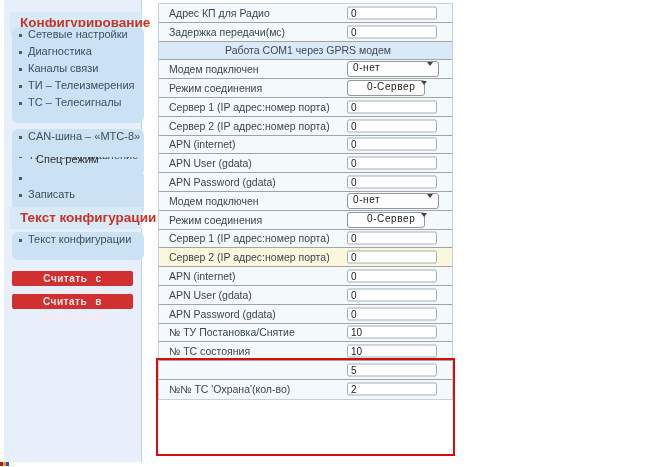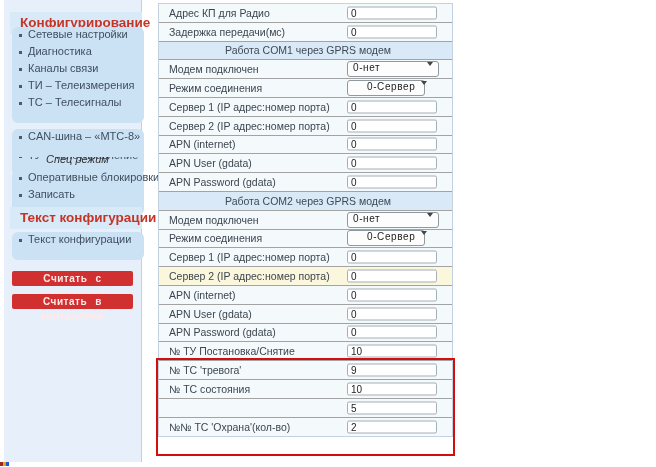--- a/index.html
+++ b/index.html
@@ -11,21 +11,21 @@
               background:#e7f0fa;border-right:1px solid #bed2e2;}
   .side-header{position:absolute;left:10px;width:132px;height:22px;line-height:22px;
                background:#d8e9f8;color:#c63426;font-size:13.5px;font-weight:bold;
                padding-left:10px;box-sizing:border-box;white-space:nowrap;}
   .side-item{position:absolute;left:12px;width:132px;height:28px;line-height:15px;
              background:#cbe2f4;color:#3f4f5f;font-size:11px;white-space:nowrap;
              padding-left:5px;box-sizing:border-box;cursor:pointer;border-radius:6px;}
   .side-item .dot{display:inline-block;width:3px;height:3px;background:#4a5a68;
                   vertical-align:middle;margin-right:6px;margin-left:2px;}
   .side-item.selected{background:transparent;color:#333;}
-  .side-item.selected span.it-label{margin-left:29px;font-style:italic;}
+  .side-item.selected span.it-label{margin-left:19px;}
   .btn{position:absolute;left:12px;width:121px;height:15px;line-height:15px;
        background:#d13030;color:#ffe9e9;font-size:10px;font-weight:bold;
        text-align:center;letter-spacing:.5px;word-spacing:5px;border-radius:2px;cursor:pointer;}
 
   
   .table{position:absolute;left:158px;top:3px;width:293px;
          border:1px solid #c3d2de;background:#ffffff;}
   .row{position:relative;height:18.8px;box-sizing:border-box;border-bottom:1px solid #a3a3a3;
        background:#f4f9fc;display:flex;align-items:center;padding-left:10px;}
   .row:last-child{border-bottom:none;}
@@ -68,21 +68,21 @@
   <div class="side-header" style="top:12px;"><span>Конфигурирование</span></div>
 
   <div class="side-item" style="top:27px;"><span class="dot"></span><span class="it-label">Сетевые настройки</span></div>
   <div class="side-item" style="top:44px;"><span class="dot"></span><span class="it-label">Диагностика</span></div>
   <div class="side-item" style="top:61px;"><span class="dot"></span><span class="it-label">Каналы связи</span></div>
   <div class="side-item" style="top:78px;"><span class="dot"></span><span class="it-label">ТИ – Телеизмерения</span></div>
   <div class="side-item" style="top:95px;"><span class="dot"></span><span class="it-label">ТС – Телесигналы</span></div>
   <div class="side-item" style="top:112px;margin-top:36px;"><span class="dot"></span><span class="it-label">ТУ – Телеуправление</span></div>
   <div class="side-item" style="top:129px;"><span class="dot"></span><span class="it-label">CAN-шина – «МТС-8»</span></div>
   <div class="side-item selected" style="top:152px;"><span class="it-label">Спец режим</span></div>
-  <div class="side-item" style="top:170px;"><span class="dot"></span><span class="it-label">Оперативные блокировки</span></div>
+  <div class="side-item" style="top:170px;"><span class="dot"></span></div>
   <div class="side-item" style="top:187px;"><span class="dot"></span><span class="it-label">Записать</span></div>
 
   <div class="side-header" style="top:207px;"><span>Текст конфигурации</span></div>
 
   <div class="side-item" style="top:232px;"><span class="dot"></span><span class="it-label">Текст конфигурации</span></div>
 
   <div class="btn" style="top:271px;">Считать с контроллера</div>
   <div class="btn" style="top:294px;">Считать в контроллер</div>
 
   <div class="table">
@@ -128,23 +128,20 @@
     </div>
     <div class="row">
       <span class="lbl">APN User (gdata)</span>
       <input class="inp" value="0" style="">
     </div>
     <div class="row">
       <span class="lbl">APN Password (gdata)</span>
       <input class="inp" value="0" style="">
     </div>
 
-    <div class="row header">
-      <span class="hlbl">Работа COM2 через GPRS модем</span>
-    </div>
 
     <div class="row">
       <span class="lbl">Модем подключен</span>
       <div class="sel w-modem">
         <span class="val">0-нет</span>
         <span class="chev"></span>
       </div>
     </div>
     <div class="row">
       <span class="lbl">Режим соединения</span>
@@ -171,24 +168,20 @@
     </div>
     <div class="row">
       <span class="lbl">APN Password (gdata)</span>
       <input class="inp" value="0" style="">
     </div>
 
 
     <div class="row">
       <span class="lbl">№ ТУ Постановка/Снятие</span>
       <input class="inp" value="10" style="">
-    </div>
-    <div class="row">
-      <span class="lbl">№ ТС 'тревога'</span>
-      <input class="inp" value="9" style="">
     </div>
     <div class="row">
       <span class="lbl">№ ТС состояния</span>
       <input class="inp" value="10" style="">
     </div>
     <div class="row">
       <input class="inp" value="5" style="">
     </div>
     <div class="row">
       <span class="lbl">№№ ТС 'Охрана'(кол-во)</span>

